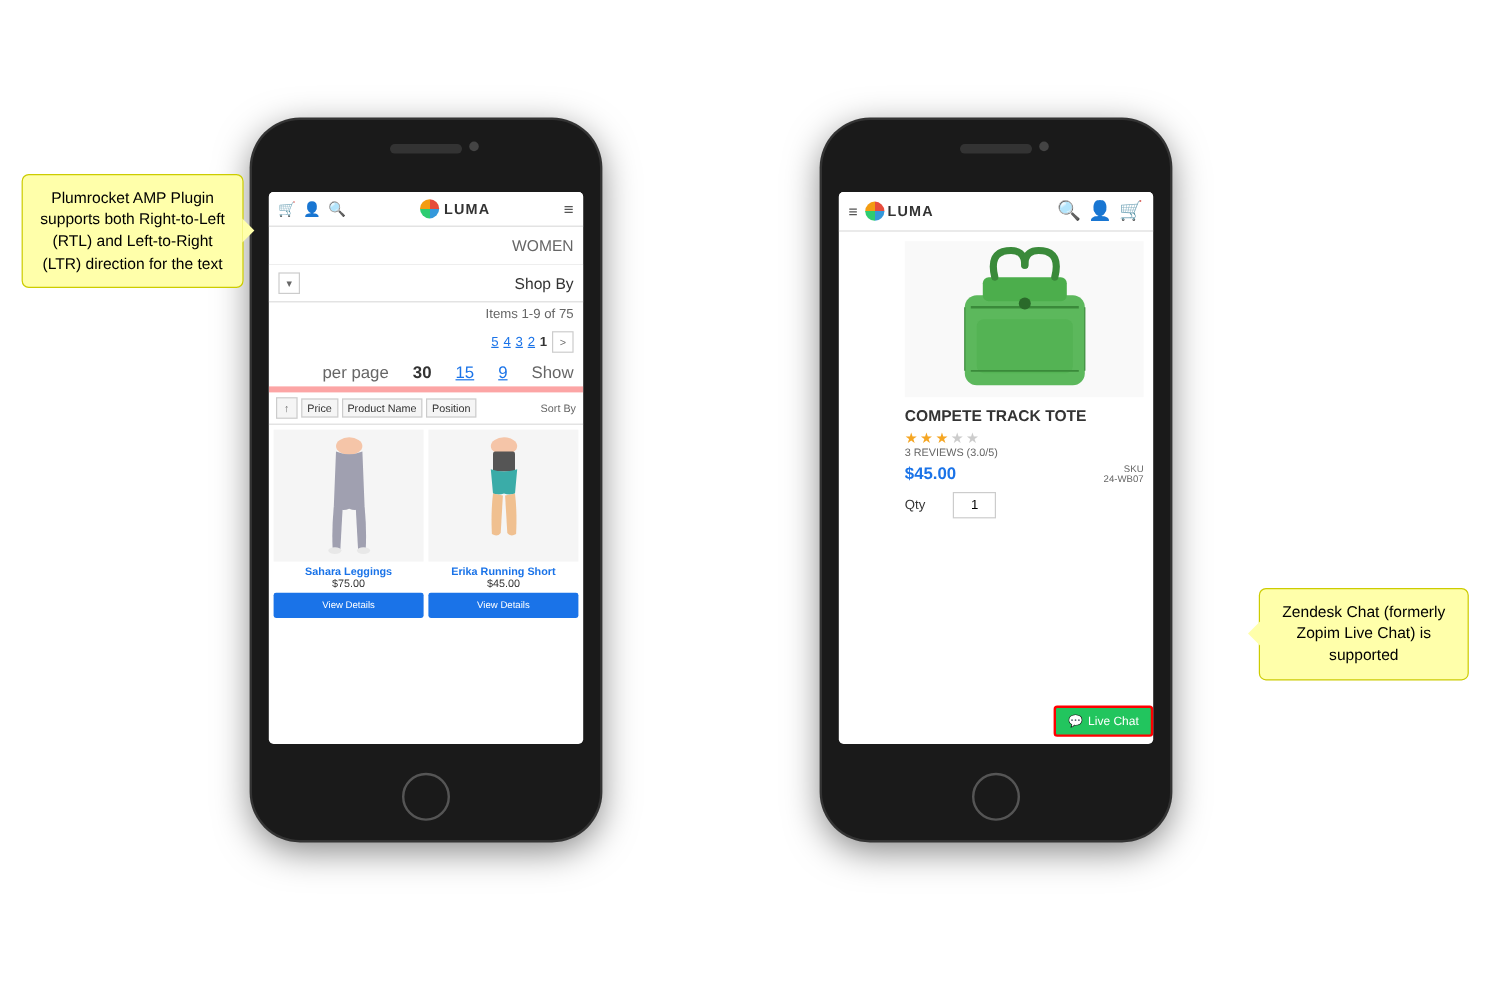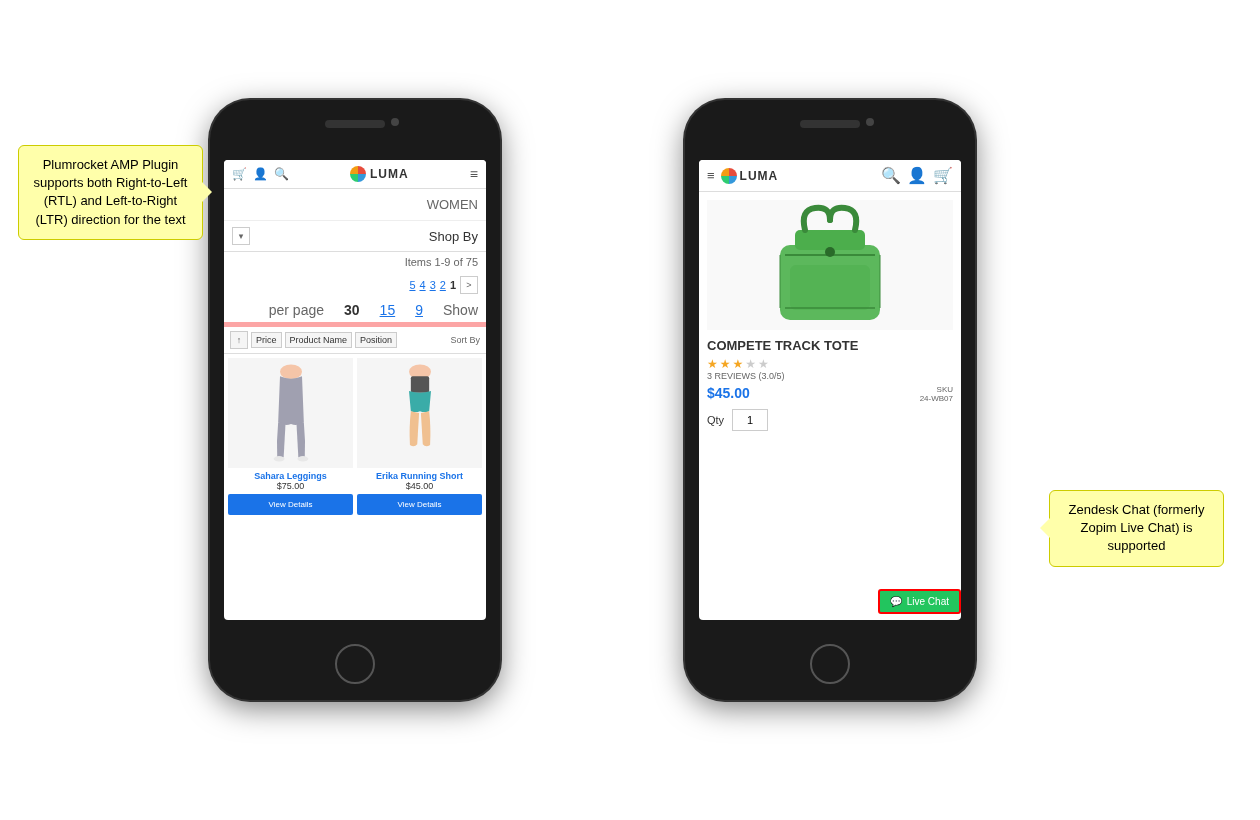--- a/index.html
+++ b/index.html
@@ -303,20 +303,21 @@
       border-bottom: 1px solid #ddd;
       gap: 6px;
     }
     .hamburger-icon {
       font-size: 13px;
       color: #555;
     }
 
     .product-detail {
       padding: 8px;
+      margin-left: 47px;
     }
     .product-bag-img {
       width: 100%;
       height: 130px;
       display: flex;
       align-items: center;
       justify-content: center;
       background: #f9f9f9;
     }
 
@@ -350,21 +351,21 @@
       font-weight: bold;
     }
     .sku-block {
       font-size: 8px;
       color: #666;
       text-align: right;
     }
     .qty-row {
       display: flex;
       align-items: center;
-      gap: 8px;
+      gap: 23px;
       margin-bottom: 8px;
       font-size: 11px;
       color: #333;
     }
     .qty-input {
       width: 36px;
       height: 22px;
       border: 1px solid #ccc;
       text-align: center;
       font-size: 11px;

